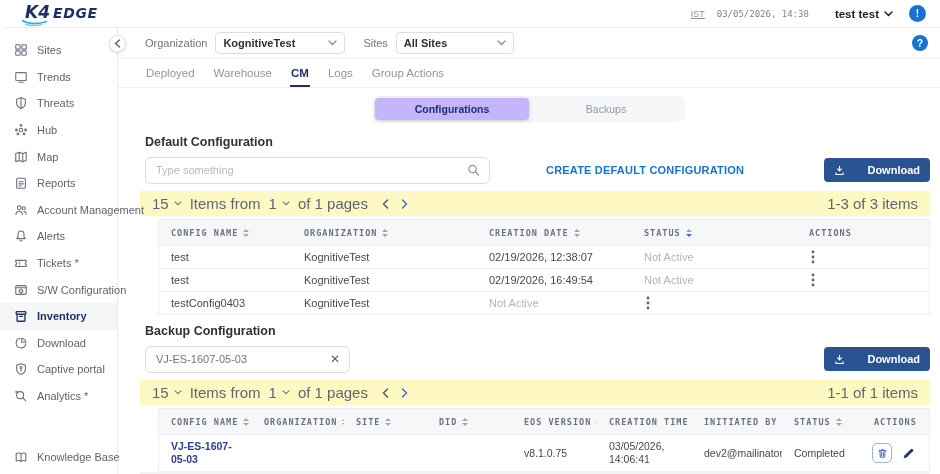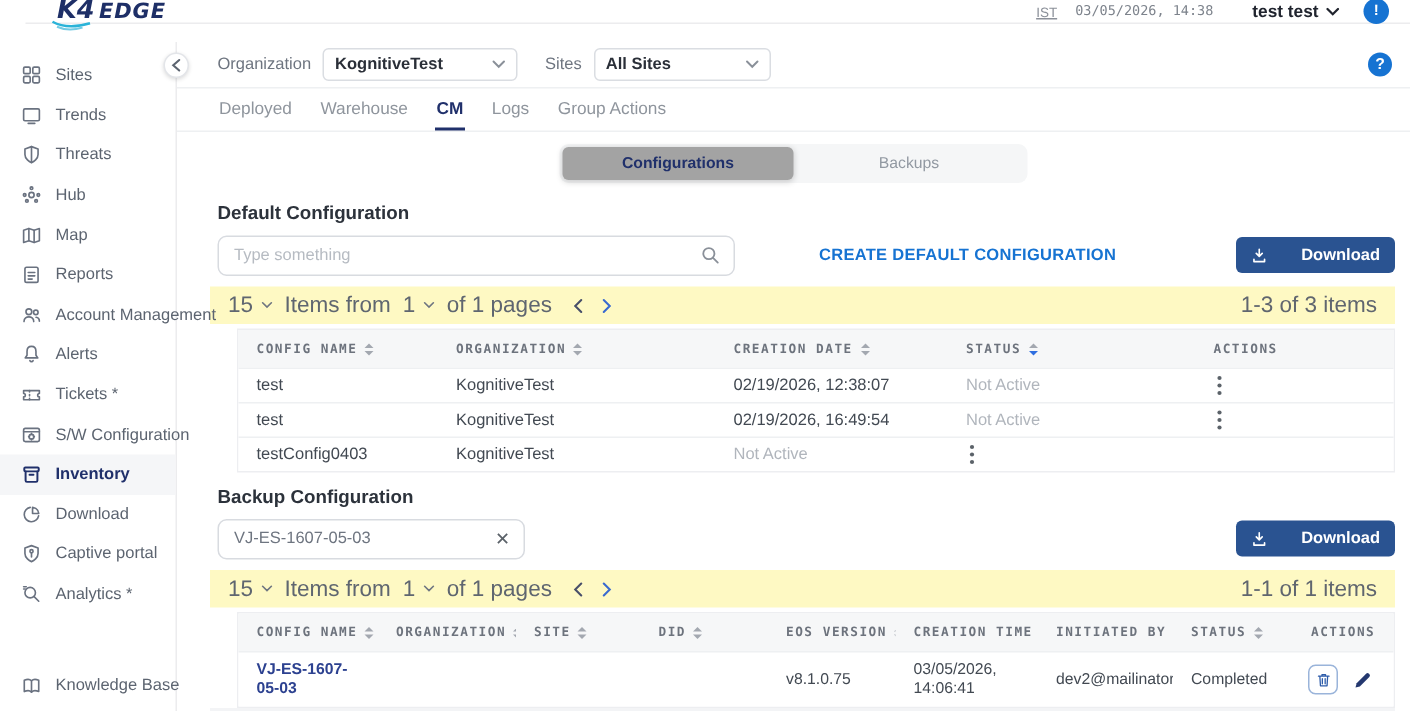--- a/index.html
+++ b/index.html
@@ -1,21 +1,21 @@
 <!DOCTYPE html>
 <html><head>
 <meta charset="utf-8">
 <style>
   *{margin:0;padding:0;box-sizing:border-box}
   html,body{background:#fff}
   body{font-family:"Liberation Sans",sans-serif;color:#3c434c}
   #app{position:relative;width:940px;height:474px;background:#fff;overflow:hidden}
 
   
-  .hdr{position:absolute;top:0;left:17px;right:0;height:16px;background:#fff;border-bottom:1px solid #ececee;display:flex;align-items:center;padding:0 14px;z-index:6}
+  .hdr{position:absolute;top:0;left:4px;right:0;height:28px;background:#fff;border-bottom:1px solid #ececee;display:flex;align-items:center;padding:0 14px;z-index:6}
   .hdr-right{margin-left:auto;display:flex;align-items:center;gap:12px}
   .tz{font-size:9px;color:#8b9099;text-decoration:underline;cursor:pointer}
   .dt{font-family:"DejaVu Sans Mono",monospace;font-size:9px;color:#7d838c}
   .usr{display:flex;align-items:center;gap:5px;font-size:11.5px;font-weight:700;color:#20242e;cursor:pointer;margin-left:14px}
   .badge{width:17px;height:17px;border-radius:50%;background:#1673d2;color:#fff;font-size:10px;font-weight:700;display:flex;align-items:center;justify-content:center;cursor:pointer;margin-left:4px}
 
   
   .side{position:absolute;top:28px;left:0;width:118px;bottom:0;background:#fff;border-right:1px solid #ececee;padding-top:9px;z-index:5}
   .sitem{display:flex;align-items:center;gap:9px;height:26.6px;padding-left:14px;font-size:11px;color:#5c6470;cursor:pointer;white-space:nowrap}
   .sitem svg{flex:none;stroke:#6a7280;fill:none;stroke-width:1.25;stroke-linecap:round;stroke-linejoin:round}
@@ -35,21 +35,21 @@
   .help{width:16px;height:16px;border-radius:50%;background:#1673d2;color:#fff;font-size:10.5px;font-weight:700;display:flex;align-items:center;justify-content:center;margin-left:auto;margin-right:12px;cursor:pointer}
 
   .tabs{height:29px;border-bottom:1px solid #eef0f2;display:flex;align-items:flex-end;gap:17px;padding-left:27px}
   .tab{font-size:11.5px;color:#8f959d;padding:0 1px 8px;position:relative;cursor:pointer;white-space:nowrap}
   .tab.active{color:#20306b;font-weight:700}
   .tab.active::after{content:"";position:absolute;left:0;right:0;bottom:0;height:2px;background:#20306b}
 
   .segwrap{display:flex;justify-content:center;margin-top:8px}
   .seg{display:flex;background:#f5f6f7;border-radius:6px;padding:2px;width:312px}
   .segopt{flex:1;height:22px;display:flex;align-items:center;justify-content:center;font-size:10.5px;color:#9299a2;cursor:pointer;border-radius:4px}
-  .segopt.active{background:#a3a3a3;color:#20306b;font-weight:700;box-shadow:0 1px 4px rgba(0,0,0,.18)}
+  .segopt.active{background:#c4b5fd;color:#20306b;font-weight:700;box-shadow:0 1px 4px rgba(0,0,0,.18)}
 
   .sect-title{font-size:12.5px;font-weight:700;color:#2c323b;margin:13px 0 0 27px;height:15px}
 
   .srow{display:flex;align-items:center;margin:6px 10px 0 27px;height:28px}
   .sbox{position:relative;height:27px;border:1px solid #d8dbe0;border-radius:6px;background:#fff;display:flex;align-items:center}
   .sbox.w1{width:345px}
   .sbox.w2{width:205px}
   .sbox input{border:none;outline:none;background:transparent;width:100%;height:100%;padding:0 30px 0 10px;font-size:11px;color:#6e7580;font-family:"Liberation Sans",sans-serif}
   .sbox input::placeholder{color:#b6bbc2}
   .sbox .tailico{position:absolute;right:9px;top:50%;transform:translateY(-50%);cursor:pointer;display:flex}

